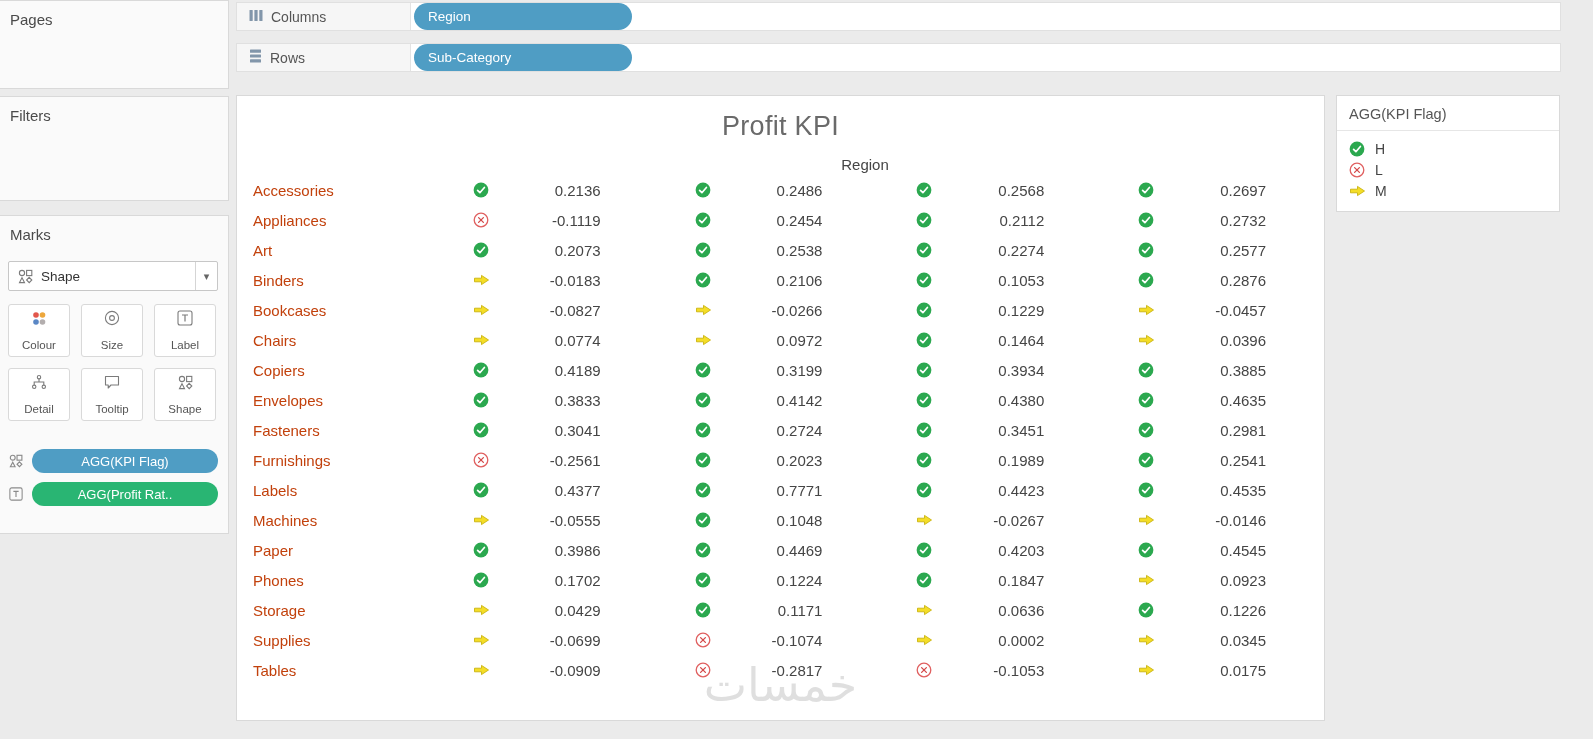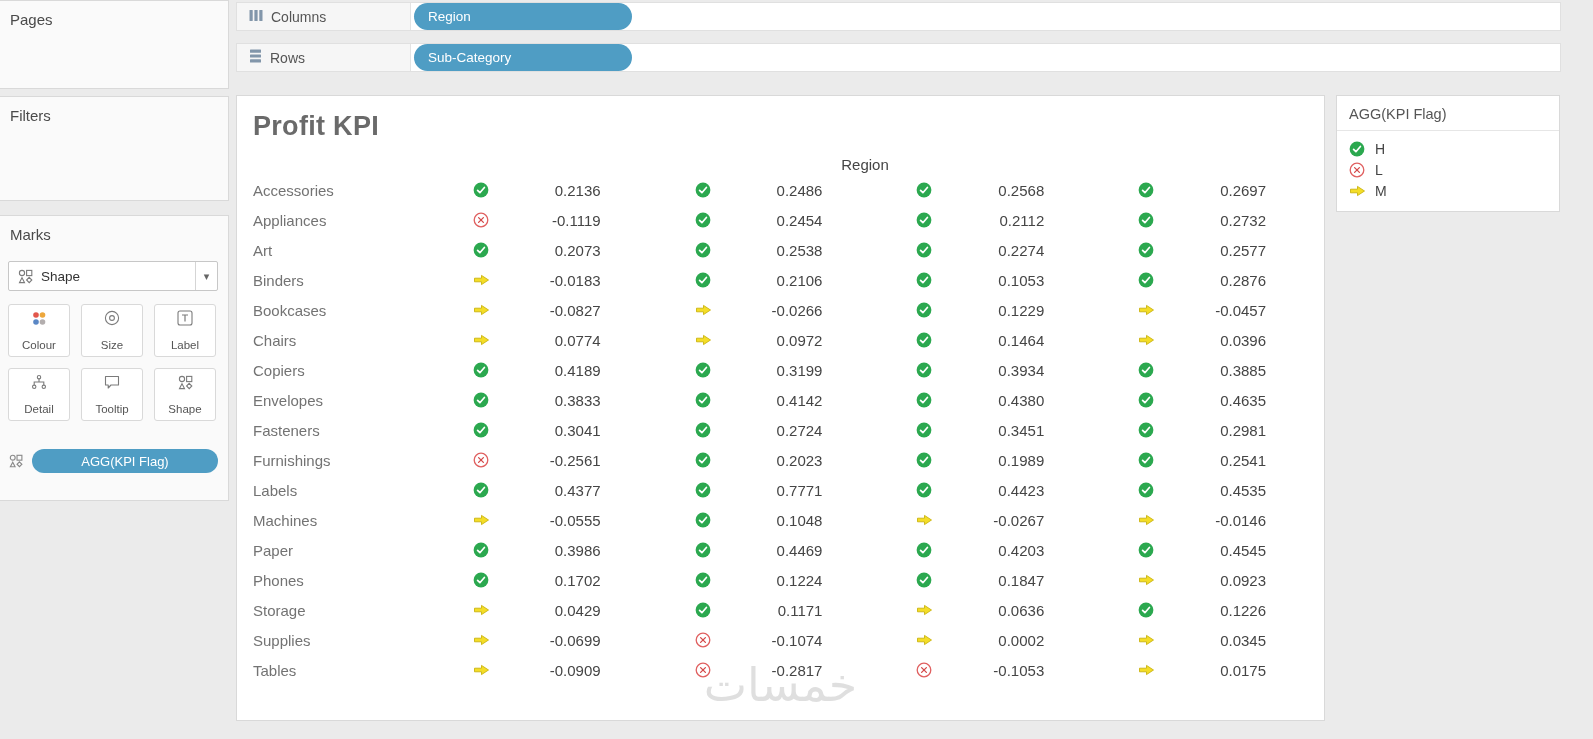--- a/index.html
+++ b/index.html
@@ -65,31 +65,31 @@
   .shelf-pill {
     width:218px; height:27px; border-radius:14px; background:#4f9dc4; color:#fff;
     font-size:13.5px; display:flex; align-items:center; padding-left:14px;
   }
 
   .content { display:flex; margin-top:11px; }
   .canvas {
     width:1089px; height:626px; background:#fff; border:1px solid #d9d9d9;
     padding:14px 16px 0 16px; position:relative; overflow:hidden;
   }
-  .view-title { font-size:27px; font-weight:700; color:#6a6a6a; line-height:32px; letter-spacing:0.3px; }
+  .view-title { font-size:27px; font-weight:400; color:#6a6a6a; line-height:32px; letter-spacing:0.3px;text-align:center; }
 
   .t-region { margin-left:168px; width:888px; text-align:center; font-size:15px; color:#454545; margin-top:14px; height:19px; }
   .t-headrow { display:flex; align-items:flex-end; border-bottom:1px solid #dedede; padding-bottom:5px; margin-top:2px; }
   .t-rowhead { width:168px; font-size:15px; color:#454545; }
   .t-colheads { display:flex; }
   .t-colhead { width:222px; }
   .t-colhead span { display:inline-block; width:130px; text-align:center; font-size:15px; color:#454545; }
 
   .t-row { display:flex; height:30px; align-items:center; }
-  .t-rowlabel { width:168px; font-size:15px; color:#737373; }
+  .t-rowlabel { width:168px; font-size:15px; color:#c2410c; }
   .t-cell { width:222px; display:flex; align-items:center; }
   .kpi-icon { margin-left:52px; display:inline-flex; width:17px; height:16px; }
   .t-val { margin-left:auto; margin-right:42px; font-size:15px; color:#454545; }
 
   .watermark {
     position:absolute; bottom:8px; left:0; right:0; text-align:center;
     font-size:46px; color:#b9b9b9; opacity:0.45; pointer-events:none; user-select:none;
   }
 
   
@@ -198,20 +198,29 @@
           <span class="row-icon">
             <svg width="14" height="14" viewBox="0 0 15 15" fill="none" stroke="#8a8a8a" stroke-width="1.2">
               <circle cx="4" cy="4" r="2.6"></circle>
                 <rect x="8.6" y="1.4" width="5.2" height="5.2"></rect>
               <path d="M4 8.8l2.5 4.8H1.5z"></path>
                 <path d="M11.2 8.4l2.6 2.6-2.6 2.6-2.6-2.6z"></path>
             </svg>
           </span>
           <div class="marks-pill pill-blue">AGG(KPI Flag)</div>
         </div>
+        <div class="pill-row">
+          <span class="row-icon">
+            <svg width="14" height="14" viewBox="0 0 16 16">
+              <rect x="1" y="1" width="14" height="14" rx="2" fill="none" stroke="#8a8a8a" stroke-width="1.2"></rect>
+              <path d="M5 5h6M8 5v6.5" stroke="#8a8a8a" stroke-width="1.3" fill="none"></path>
+            </svg>
+          </span>
+          <div class="marks-pill pill-green">AGG(Profit Rat..</div>
+        </div>
       </div>
     </section>
   </aside>
 
   <div class="main">
 
     <div class="shelf-row">
       <div class="shelf-label">
         <span>
           <svg width="14" height="13" viewBox="0 0 14 13" fill="#8296aa">

